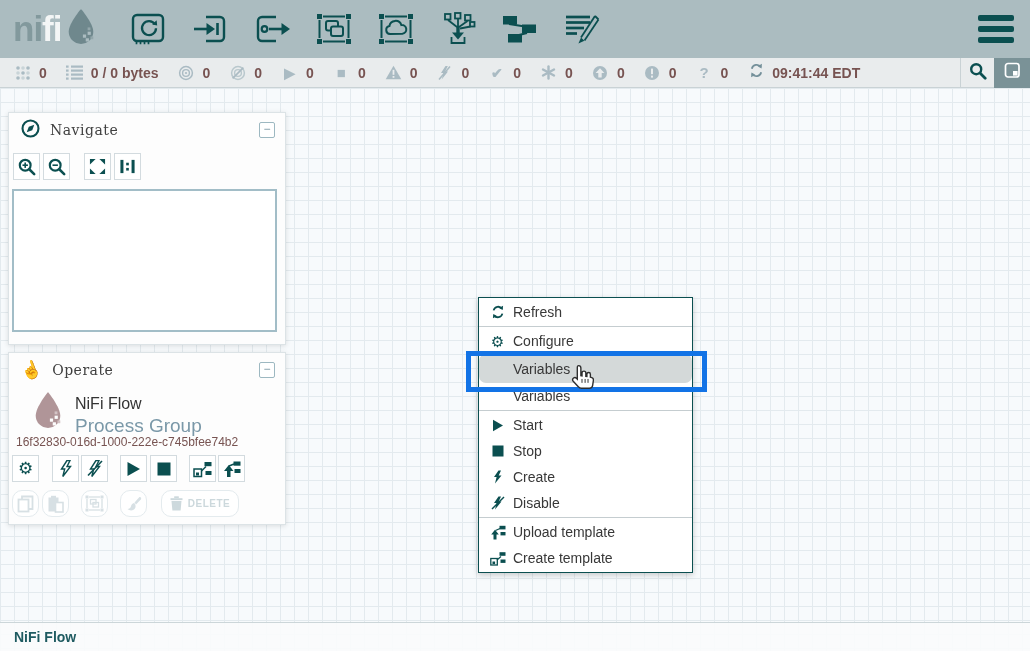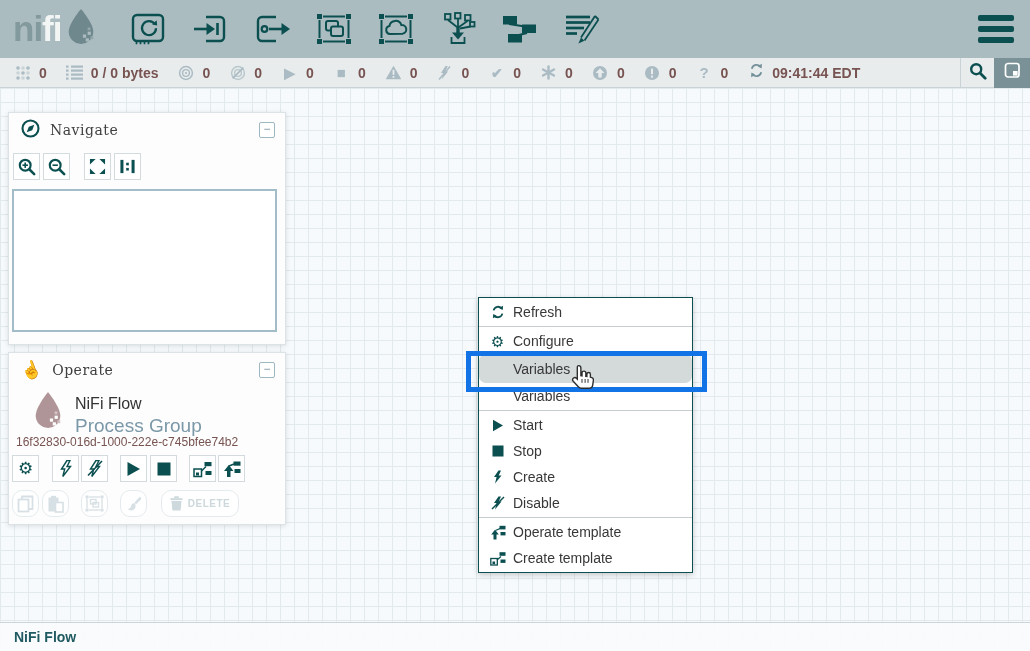--- a/index.html
+++ b/index.html
@@ -607,21 +607,21 @@
     <div class="ctx-sep"></div>
     <div class="ctx-item">
       <span class="mi">
         <svg width="16" height="15" viewBox="0 0 16 15">
             <path d="M3.5 14.5 V9.5 H1.2 L5 4.8 L8.8 9.5 H6.5 V14.5 Z" fill="#0b4f50"></path>
             <line x1="5.5" y1="5.5" x2="10" y2="3.5" stroke="#0b4f50" stroke-width="1.2"></line>
             <rect x="9.5" y="0.8" width="6" height="3.6" fill="#0b4f50"></rect>
             <rect x="10.5" y="7" width="5" height="3.4" fill="#0b4f50"></rect>
           </svg>
       </span>
-      <span>Operate template</span>
+      <span>Upload template</span>
     </div>
     <div class="ctx-item">
       <span class="mi">
         <svg width="16" height="15" viewBox="0 0 16 15">
             <rect x="0.8" y="7.5" width="6.5" height="6.5" fill="none" stroke="#0b4f50" stroke-width="1.3"></rect>
             <rect x="2.5" y="10.5" width="2.6" height="2.6" fill="#0b4f50"></rect>
             <line x1="7" y1="9" x2="11" y2="5.5" stroke="#0b4f50" stroke-width="1.2"></line>
             <rect x="9.5" y="1.2" width="6" height="3.6" fill="#0b4f50"></rect>
             <rect x="10.5" y="8.5" width="5" height="3.4" fill="#0b4f50"></rect>
           </svg>

